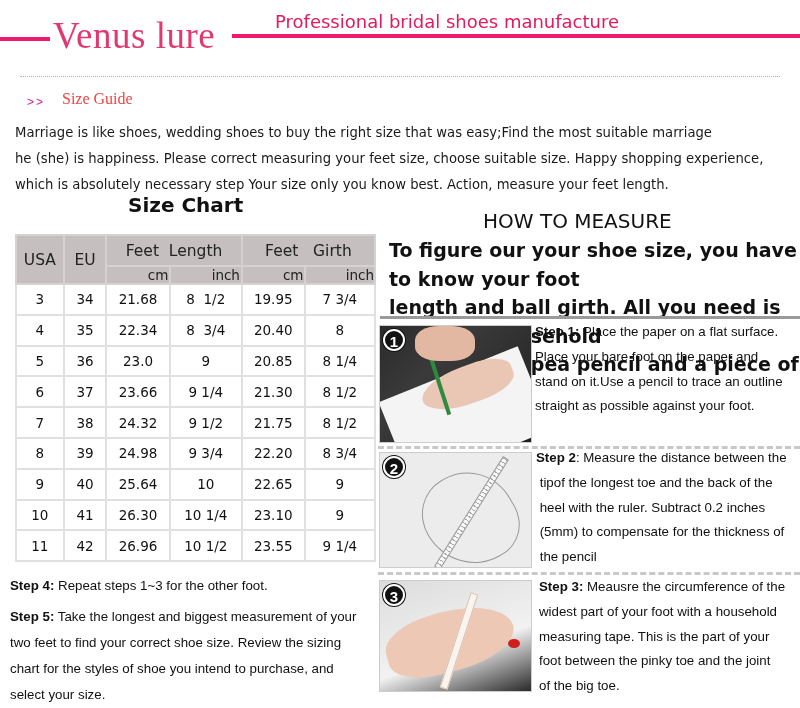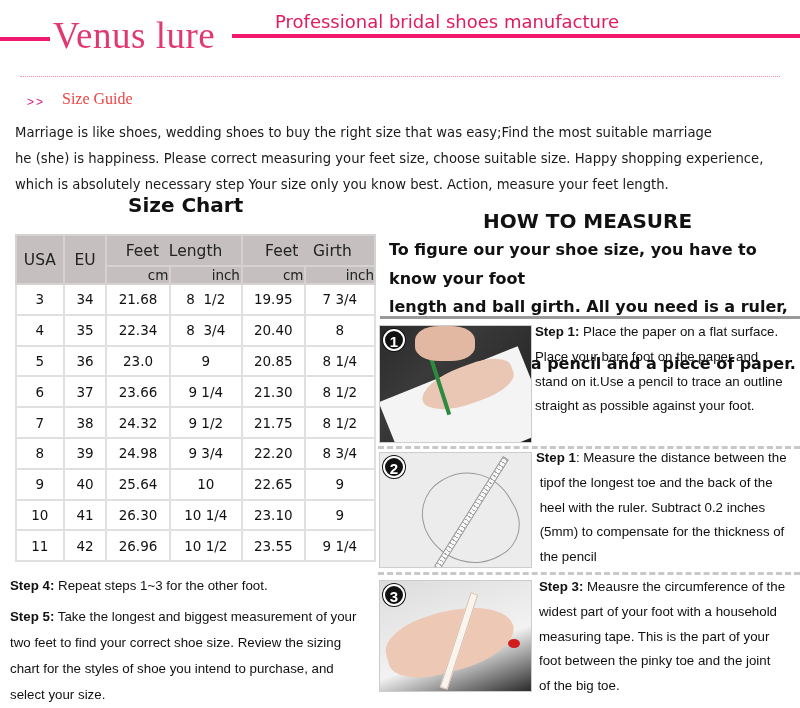--- a/index.html
+++ b/index.html
@@ -20,22 +20,22 @@
   
   .chart-title { left: 128px; top: 193px; font-family: "DejaVu Sans", sans-serif; font-weight: bold; font-size: 20px; color: #111; }
   table.size { position: absolute; left: 15px; top: 234px; width: 361px; border-collapse: collapse; font-family: "DejaVu Sans", sans-serif; font-size: 13.5px; border: 2px solid #d8d8d8; }
   table.size th, table.size td { border: 2px solid #e0e0e0; text-align: center; font-weight: normal; }
   table.size thead th { background: #c5bfbf; color: #222; border-color: #d6d2d2; }
   table.size thead tr.h1 th { height: 31px; font-size: 15.5px; }
   table.size thead tr.h2 th { height: 14px; font-size: 13.5px; padding-left: 40px; }
   table.size tbody td { height: 30.8px; background: #fff; }
 
   
-  .htm-title { left: 483px; top: 209px; font-family: "DejaVu Sans", sans-serif; font-weight: bold; font-size: 20px; color: #111; }
-  .htm-intro { left: 389px; top: 236px; width: 410px; font-family: "DejaVu Sans", sans-serif; font-weight: bold; font-size: 16px; line-height: 28.5px; color: #111; }
+  .htm-title { left: 483px; top: 209px; font-family: "DejaVu Sans", sans-serif; font-weight: normal; font-size: 20px; color: #111; }
+  .htm-intro { left: 389px; top: 236px; width: 410px; font-family: "DejaVu Sans", sans-serif; font-weight: bold; font-size: 19px; line-height: 28.5px; color: #111; }
   .gray-bar { left: 380px; top: 316px; width: 420px; height: 3px; background: #9a9a9a; }
   .dash-line { height: 0; border-top: 3px dashed #c8c8c8; }
 
   .step-img { position: absolute; border: 1px solid #ccc; overflow: hidden; }
   .step-num { position: absolute; width: 22px; height: 22px; border-radius: 50%; background: #111; color: #fff; font-weight: bold; font-size: 15px; text-align: center; line-height: 22px; border: 2px solid #fff; box-shadow: 0 0 0 1px #111; }
   .step-text { position: absolute; font-family: "Liberation Sans", sans-serif; font-size: 13.3px; line-height: 24.8px; color: #111; }
   .step-text b { font-weight: bold; }
 </style>
 </head>
 <body>
@@ -177,21 +177,21 @@
   <div>straight as possible against your foot.</div>
 </div>
 <div class="abs dash-line" style="left:378px; top:446px; width:422px;"></div>
 
 <div class="step-img" style="left:379px; top:452px; width:153px; height:116px; background:#ececec;">
   <div style="position:absolute; left:45px; top:18px; width:90px; height:95px; border:1px solid #999; border-radius:45% 55% 40% 60%; transform:rotate(-30deg);"></div>
   <div style="position:absolute; left:88px; top:-5px; width:7px; height:130px; background:repeating-linear-gradient(0deg,#f7f7f7 0 3px,#a9a9a9 3px 4px); border:1px solid #999; transform:rotate(32deg);"></div>
   <div class="step-num" style="left:3px; top:3px;">2</div>
 </div>
 <div class="step-text" style="left:536px; top:446px; width:264px;">
-  <div><b>Step 1</b><span>: Measure the distance between the</span></div>
+  <div><b>Step 2</b><span>: Measure the distance between the</span></div>
   <div style="white-space:pre"> tipof the longest toe and the back of the</div>
   <div style="white-space:pre"> heel with the ruler. Subtract 0.2 inches</div>
   <div style="white-space:pre"> (5mm) to compensate for the thickness of</div>
   <div style="white-space:pre"> the pencil</div>
 </div>
 <div class="abs dash-line" style="left:378px; top:572px; width:422px;"></div>
 
 <div class="step-img" style="left:379px; top:580px; width:153px; height:112px; background: linear-gradient(160deg,#dcdcdc 0%,#f2f2f2 60%,#2a2a2a 100%);">
   <div style="position:absolute; left:5px; top:30px; width:130px; height:60px; background:#edc9b5; border-radius:45% 55% 50% 40%; transform:rotate(-15deg);"></div>
   <div style="position:absolute; left:75px; top:10px; width:8px; height:100px; background:#f9f5ee; border:1px solid #d8c0b0; transform:rotate(18deg);"></div>

